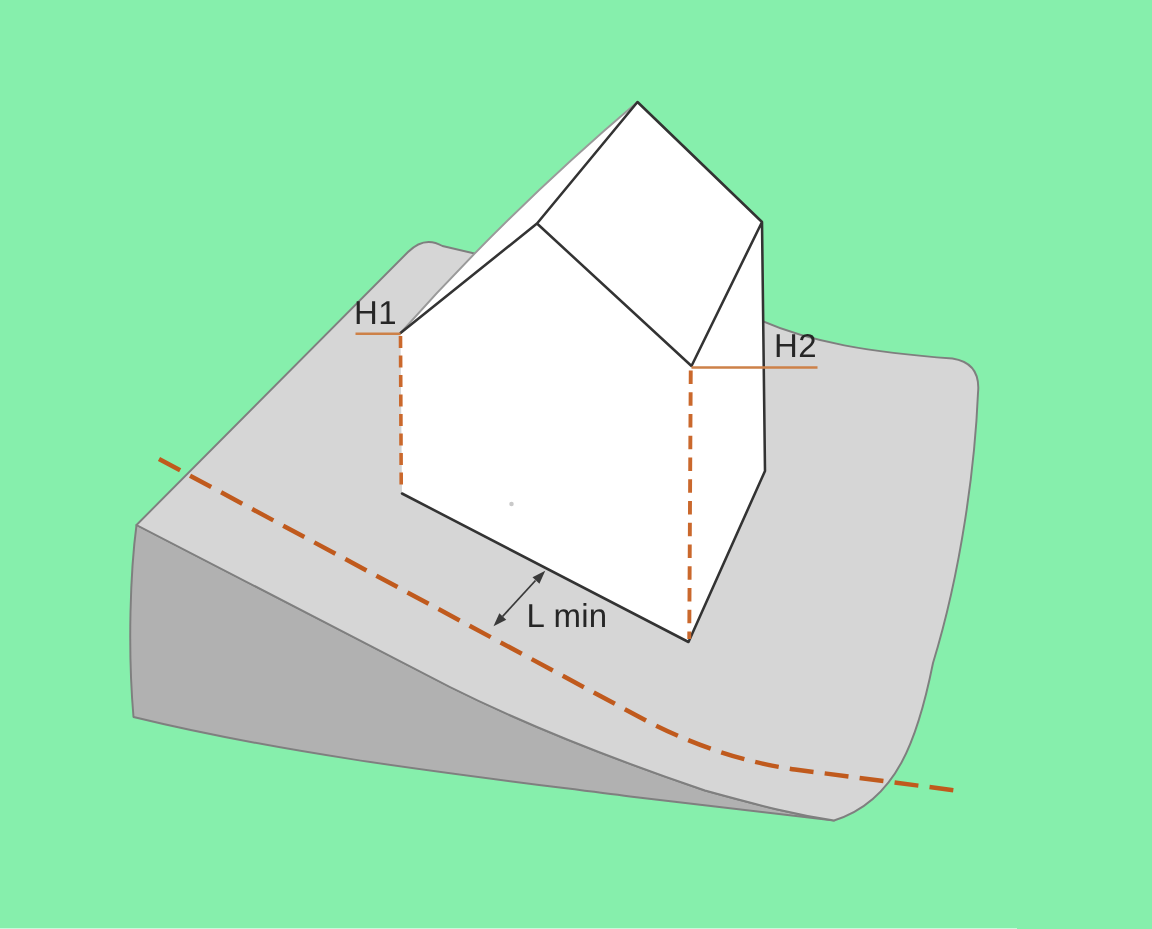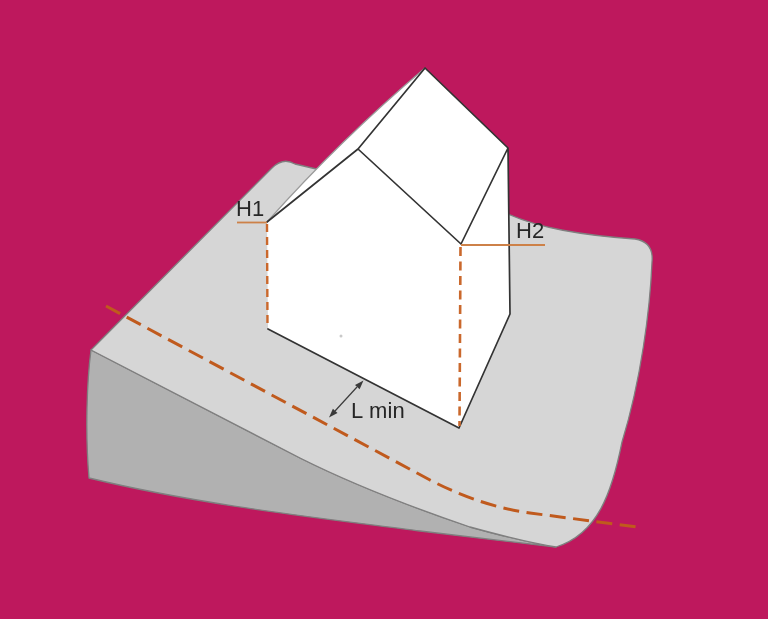--- a/index.html
+++ b/index.html
@@ -4,21 +4,21 @@
 <style>
   html, body {
     margin: 0;
     padding: 0;
     background: #ffffff;
   }
   .stage {
     position: relative;
     width: 768px;
     height: 619px;
-    background: #be185d;
+    background: #86efac;
     overflow: hidden;
     font-family: "Liberation Sans", sans-serif;
   }
   svg { display: block; }
   .lbl {
     font-family: "Liberation Sans", sans-serif;
     font-size: 22px;
     font-weight: 400;
     letter-spacing: 0.2px;
   }

